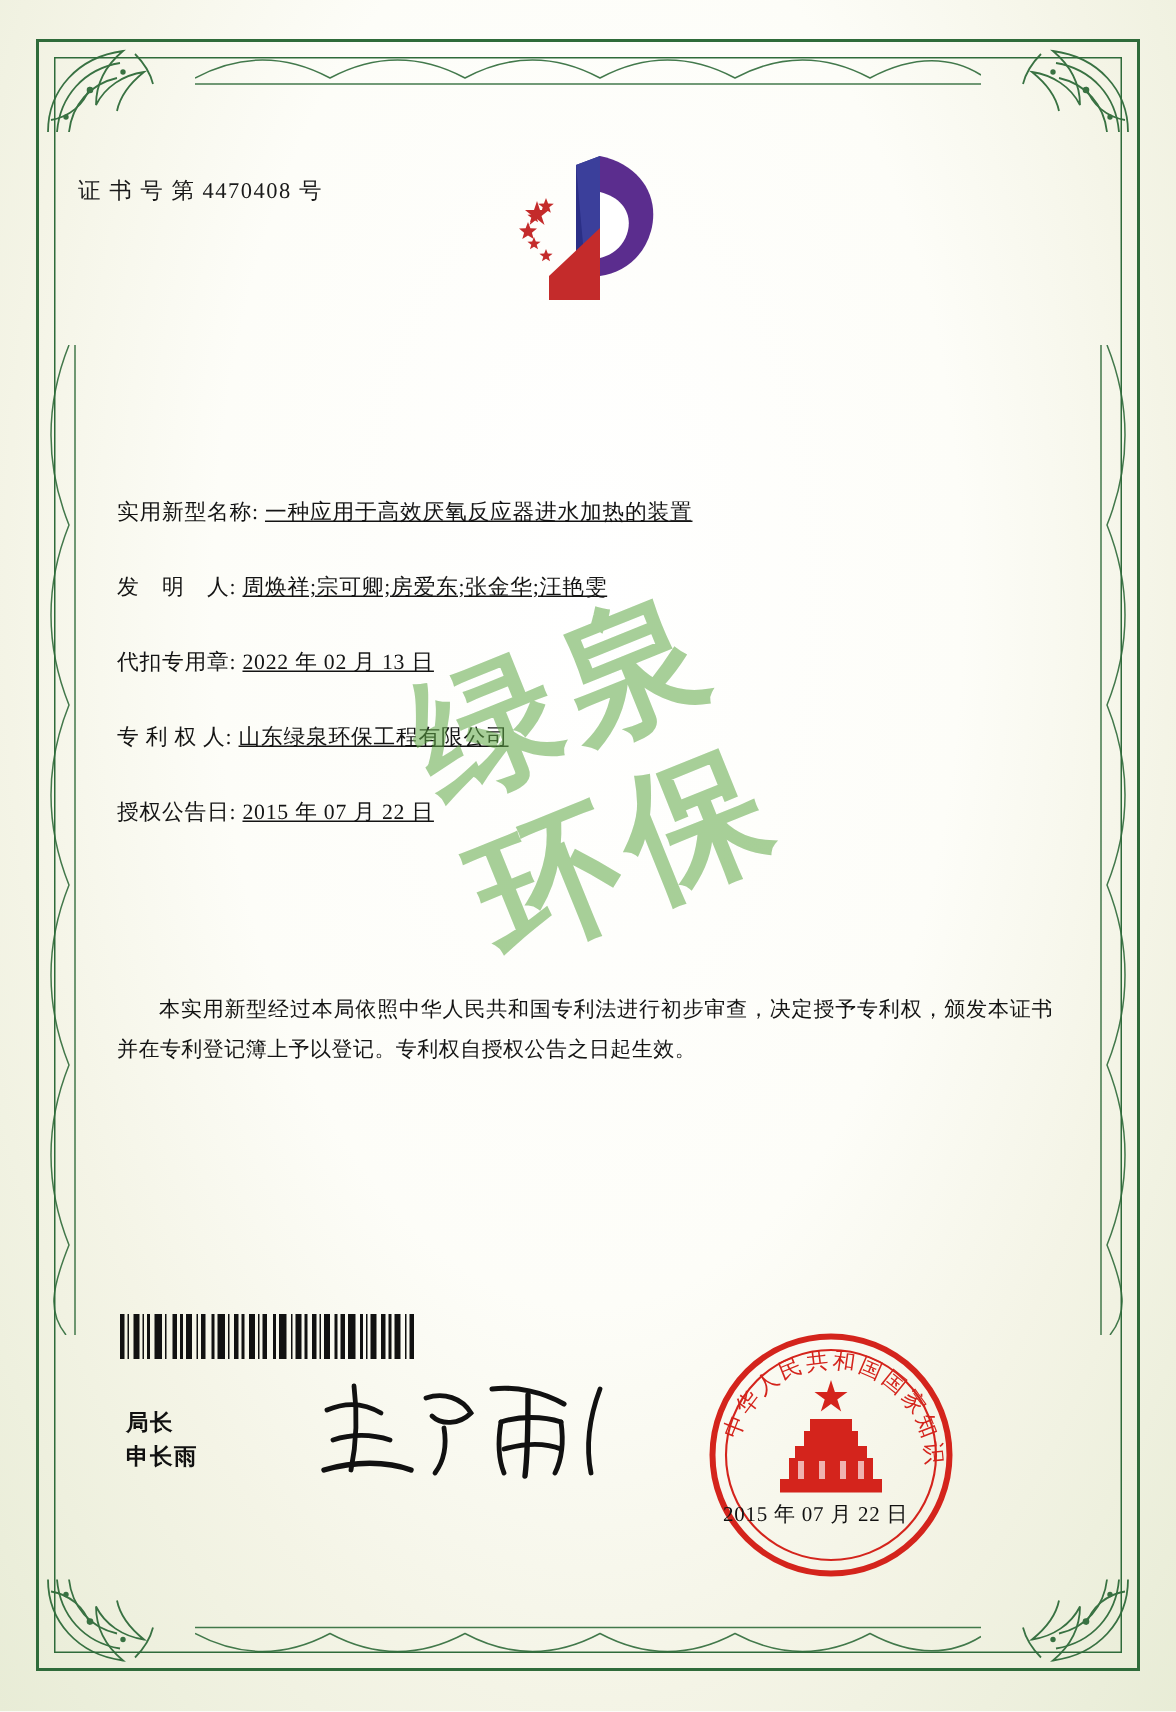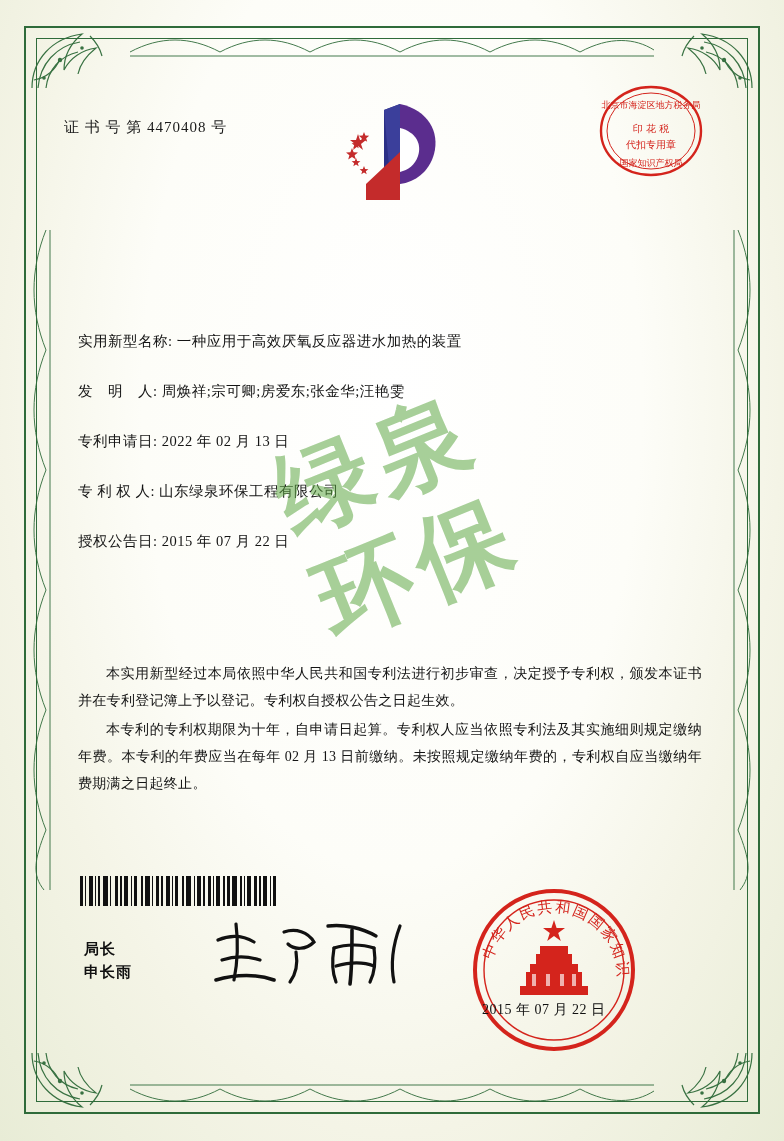--- a/index.html
+++ b/index.html
@@ -56,21 +56,21 @@
   }
   .edge-top { left: 130px; top: 32px; width: 524px; height: 26px;}
   .edge-bottom { left: 130px; bottom: 32px; width: 524px; height: 26px; transform: scaleY(-1);}
   .edge-left { left: 26px; top: 230px; width: 26px; height: 660px; }
   .edge-right { right: 26px; top: 230px; width: 26px; height: 660px; transform: scaleX(-1); }
   .edge-deco svg { width: 100%; height: 100%; display: block; }
 
   
   .cert-no {
     position: absolute;
-    left: 64px; top: 118px;
+    left: 52px; top: 118px;
     font-size: 15px;
     letter-spacing: 1px;
     color: #1a1a1a;
     white-space: nowrap;
   }
 
   
   .logo {
     position: absolute;
     left: 322px; top: 96px;
@@ -97,21 +97,21 @@
     width: 620px;
   }
   .field-row {
     font-size: 14.5px;
     color: #141414;
     margin-bottom: 31px;
     white-space: nowrap;
     letter-spacing: .5px;
   }
   .field-label { display: inline; }
-  .field-value { display: inline; }
+  .field-value { display: inline; text-decoration: underline; }
 
   
   .paras {
     position: absolute;
     left: 78px; top: 660px;
     width: 624px;
     font-size: 14px;
     line-height: 27px;
     color: #141414;
     text-align: justify;
@@ -273,30 +273,20 @@
   </div>
   <div class="edge-deco edge-right">
     <svg viewBox="0 0 26 660" preserveAspectRatio="none" fill="none" stroke="currentColor" stroke-width="1">
       <path d="M20 0 C 4 40, 4 80, 20 120 C 4 160, 4 200, 20 240 C 4 280, 4 320, 20 360 C 4 400, 4 440, 20 480 C 4 520, 4 560, 20 600 C 8 630, 6 645, 18 660"></path>
       <path d="M24 0 L24 660"></path>
     </svg>
   </div>
 
   <div class="cert-no">证 书 号 第 4470408 号</div>
 
-  <div class="seal-small">
-    <svg viewBox="0 0 110 110">
-      <ellipse cx="55" cy="55" rx="50" ry="44" fill="none" stroke="#d4241c" stroke-width="2.4"></ellipse>
-      <ellipse cx="55" cy="55" rx="44" ry="38" fill="none" stroke="#d4241c" stroke-width="1"></ellipse>
-      <text x="55" y="32" font-size="9" fill="#d4241c" text-anchor="middle" font-family="'DejaVu Serif',serif">北京市海淀区地方税务局</text>
-      <text x="55" y="56" font-size="10" fill="#d4241c" text-anchor="middle" font-family="'DejaVu Serif',serif">印 花 税</text>
-      <text x="55" y="72" font-size="10" fill="#d4241c" text-anchor="middle" font-family="'DejaVu Serif',serif">代扣专用章</text>
-      <text x="55" y="90" font-size="9" fill="#d4241c" text-anchor="middle" font-family="'DejaVu Serif',serif">国家知识产权局</text>
-    </svg>
-  </div>
 
   <div class="logo">
     <svg viewBox="0 0 140 112">
       <path d="M62 14 L78 8 L78 104 L62 104 Z" fill="#2b2f86"></path>
       <path d="M62 14 L78 8 L78 104 L70 104 Z" fill="#3b3f9b"></path>
       <path d="M78 8 C 106 14, 118 36, 112 58 C 107 76, 93 86, 78 88 Z" fill="#5b2d8e"></path>
       <path d="M78 32 C 94 36, 100 48, 96 60 C 93 69, 86 74, 78 76 Z" fill="#ffffff"></path>
       <path d="M44 88 L78 56 L78 104 L44 104 Z" fill="#c42b2b"></path>
       <g fill="#c42b2b">
         <polygon points="36,120 38,126 44,126 39,130 41,136 36,132 31,136 33,130 28,126 34,126" transform="translate(0,-82) scale(1)"></polygon>
@@ -313,36 +303,35 @@
   <div class="fields">
     <div class="field-row">
       <span class="field-label">实用新型名称:</span>
       <span class="field-value">一种应用于高效厌氧反应器进水加热的装置</span>
     </div>
     <div class="field-row">
       <span class="field-label">发　明　人:</span>
       <span class="field-value">周焕祥;宗可卿;房爱东;张金华;汪艳雯</span>
     </div>
     <div class="field-row">
-      <span class="field-label">专利申请日:</span>
+      <span class="field-label">代扣专用章:</span>
       <span class="field-value">2022 年 02 月 13 日</span>
     </div>
     <div class="field-row">
       <span class="field-label">专 利 权 人:</span>
       <span class="field-value">山东绿泉环保工程有限公司</span>
     </div>
     <div class="field-row">
       <span class="field-label">授权公告日:</span>
       <span class="field-value">2015 年 07 月 22 日</span>
     </div>
   </div>
 
   <div class="paras">
     <p class="para">本实用新型经过本局依照中华人民共和国专利法进行初步审查，决定授予专利权，颁发本证书并在专利登记簿上予以登记。专利权自授权公告之日起生效。</p>
-    <p class="para">本专利的专利权期限为十年，自申请日起算。专利权人应当依照专利法及其实施细则规定缴纳年费。本专利的年费应当在每年 02 月 13 日前缴纳。未按照规定缴纳年费的，专利权自应当缴纳年费期满之日起终止。</p>
   </div>
 
   <div class="barcode">
     <i style="width:3px"></i>
       <i style="width:2px;background:transparent"></i>
     <i style="width:1px"></i>
       <i style="width:3px;background:transparent"></i>
     <i style="width:4px"></i>
       <i style="width:2px;background:transparent"></i>
     <i style="width:1px"></i>

